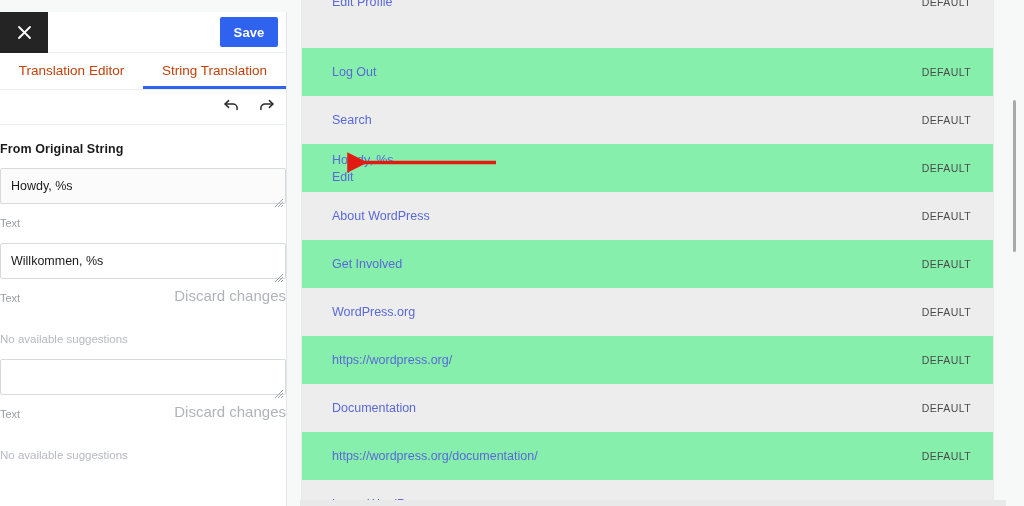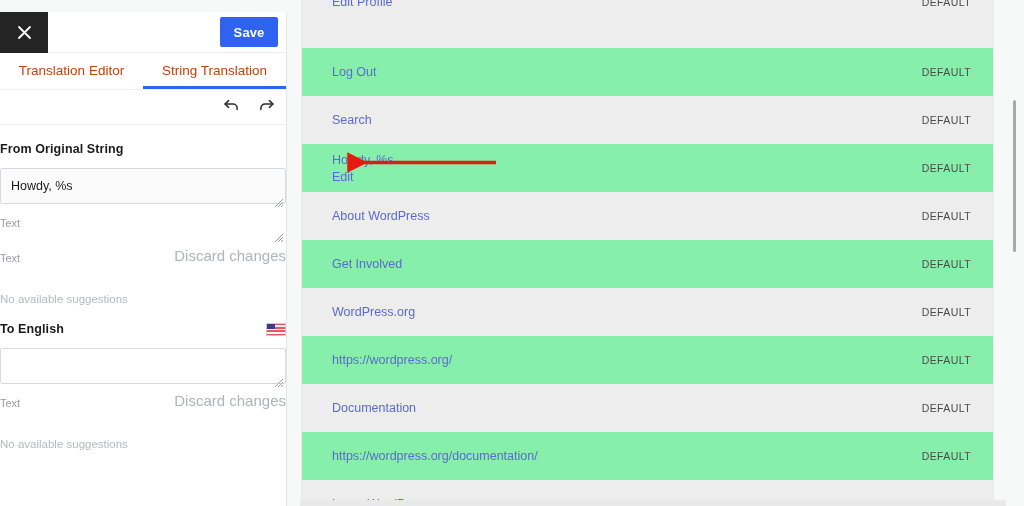--- a/index.html
+++ b/index.html
@@ -335,49 +335,35 @@
             </svg>
           </span>
         </div>
         <div class="meta-row">
           <span class="meta-left">Text</span>
         </div>
       </div>
 
       <div class="section">
         <div class="ta-wrap">
+          <textarea class="t-input white" placeholder="" style="">Willkommen, %s</textarea>
           <span class="grip">
             <svg width="12" height="12" viewBox="0 0 12 12" aria-hidden="true">
               <path d="M11 3 L3 11 M11 6 L6 11 M11 9 L9 11" stroke="#9b9ea2" stroke-width="1"></path>
             </svg>
           </span>
         </div>
         <div class="meta-row">
           <span class="meta-left">Text</span>
           <span class="meta-right">Discard changes</span>
         </div>
         <div class="suggestions">No available suggestions</div>
       </div>
 
       <div class="section">
-        <div class="section-head">
-          <span class="section-title">To English</span>
-          <span class="flag flag-us">
-            <span class="stripes">
-              <span></span>
-                <span></span>
-                <span></span>
-                <span></span>
-              <span></span>
-                <span></span>
-                <span></span>
-            </span>
-            <span class="canton"></span>
-          </span>
-        </div>
         <div class="ta-wrap">
           <textarea class="t-input white" placeholder="" style=""></textarea>
           <span class="grip">
             <svg width="12" height="12" viewBox="0 0 12 12" aria-hidden="true">
               <path d="M11 3 L3 11 M11 6 L6 11 M11 9 L9 11" stroke="#9b9ea2" stroke-width="1"></path>
             </svg>
           </span>
         </div>
         <div class="meta-row">
           <span class="meta-left">Text</span>

